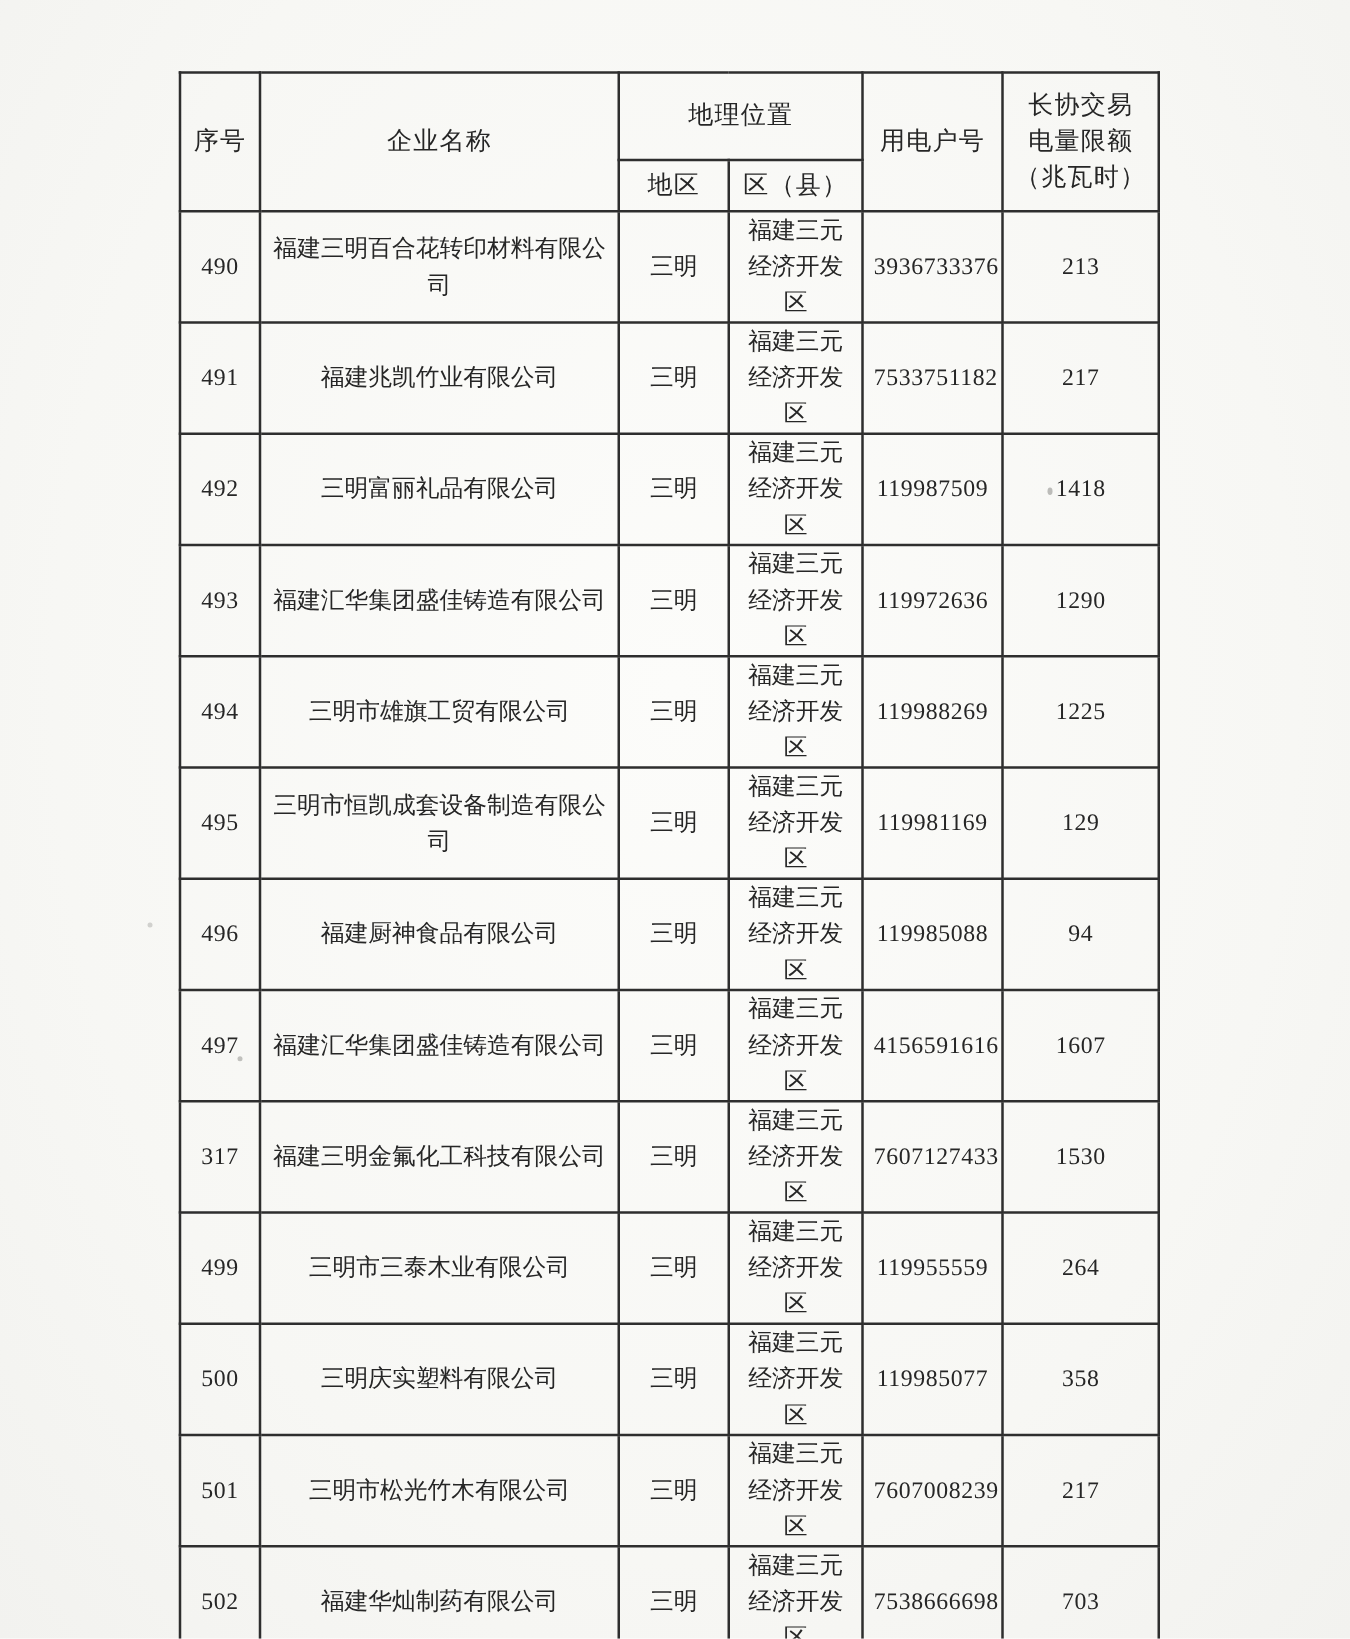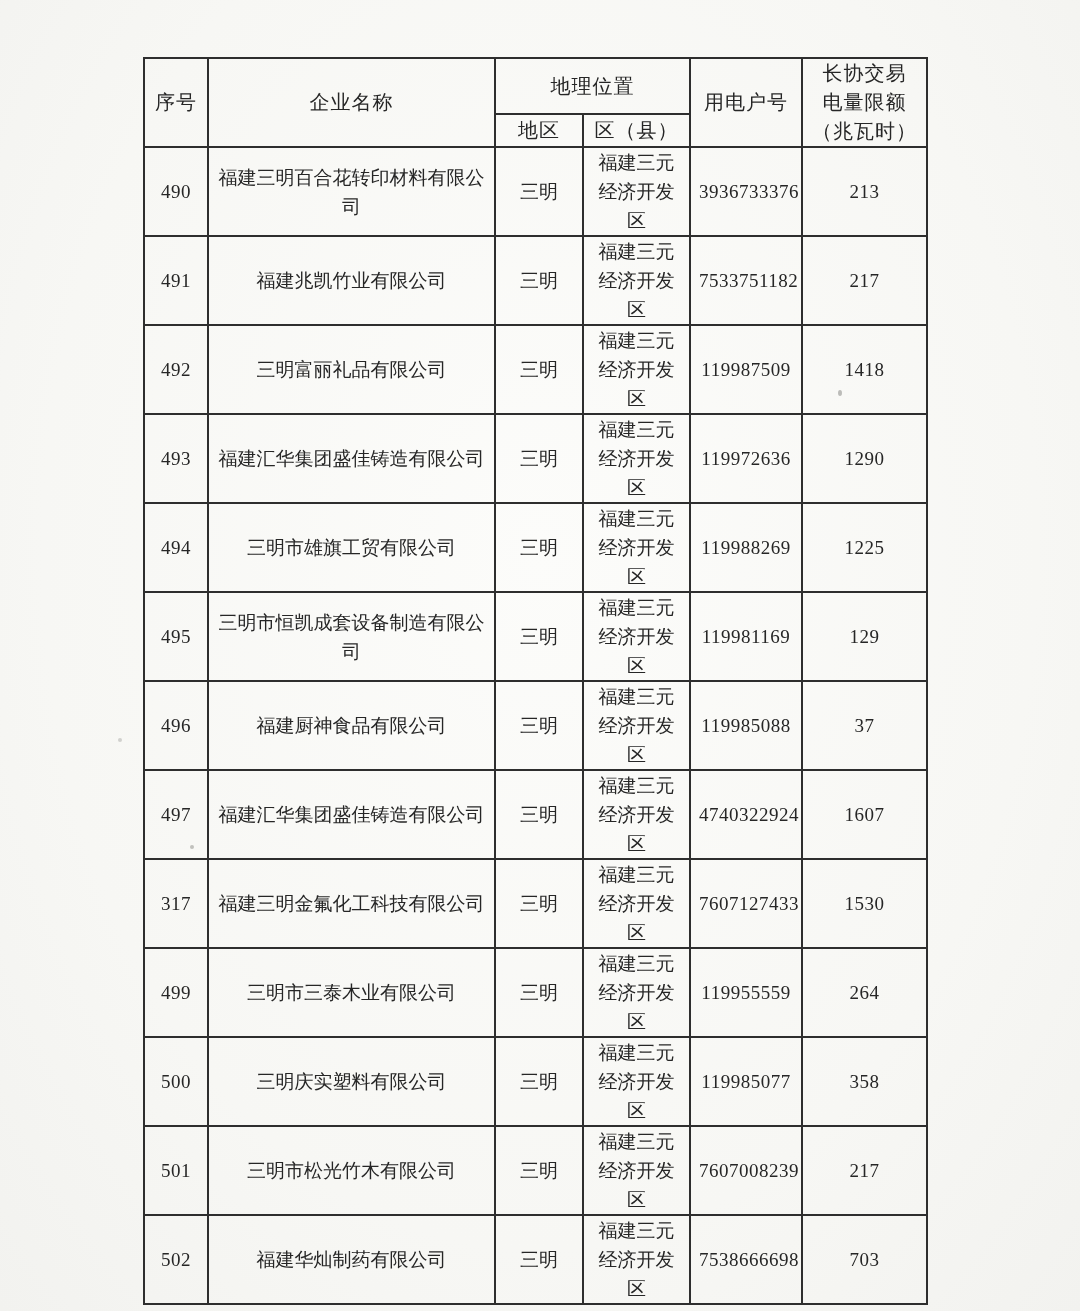--- a/index.html
+++ b/index.html
@@ -42,21 +42,21 @@
   }
   .doc-table thead tr.h1 { height: 56px; }
   .doc-table thead tr.h2 { height: 33px; }
   .doc-table tbody tr { height: 87px; }
   .doc-table tbody td {
     font-size: 19px;
     line-height: 29px;
   }
   .limit-header {
     white-space: pre-line;
-    padding: 0 4px !important;
+    padding: 11px 4px !important;
     font-family: Liberation Serif, serif;
   }
   td.cell-company { letter-spacing: 0; text-align: center; }
   td.cell-account, td.cell-limit, td.cell-seq {
     letter-spacing: 0.5px;
     margin-left: 33px;
   }
   
   .speck {
     position: absolute;
@@ -144,28 +144,28 @@
           <td class="cell-district">福建三元经济开发区</td>
           <td class="cell-account">119981169</td>
           <td class="cell-limit">129</td>
         </tr>
         <tr>
           <td class="cell-seq">496</td>
           <td class="cell-company">福建厨神食品有限公司</td>
           <td class="cell-region">三明</td>
           <td class="cell-district">福建三元经济开发区</td>
           <td class="cell-account">119985088</td>
-          <td class="cell-limit">37</td>
+          <td class="cell-limit">94</td>
         </tr>
         <tr>
           <td class="cell-seq">497</td>
           <td class="cell-company">福建汇华集团盛佳铸造有限公司</td>
           <td class="cell-region">三明</td>
           <td class="cell-district">福建三元经济开发区</td>
-          <td class="cell-account">4740322924</td>
+          <td class="cell-account">4156591616</td>
           <td class="cell-limit">1607</td>
         </tr>
         <tr>
           <td class="cell-seq">317</td>
           <td class="cell-company">福建三明金氟化工科技有限公司</td>
           <td class="cell-region">三明</td>
           <td class="cell-district">福建三元经济开发区</td>
           <td class="cell-account">7607127433</td>
           <td class="cell-limit">1530</td>
         </tr>

